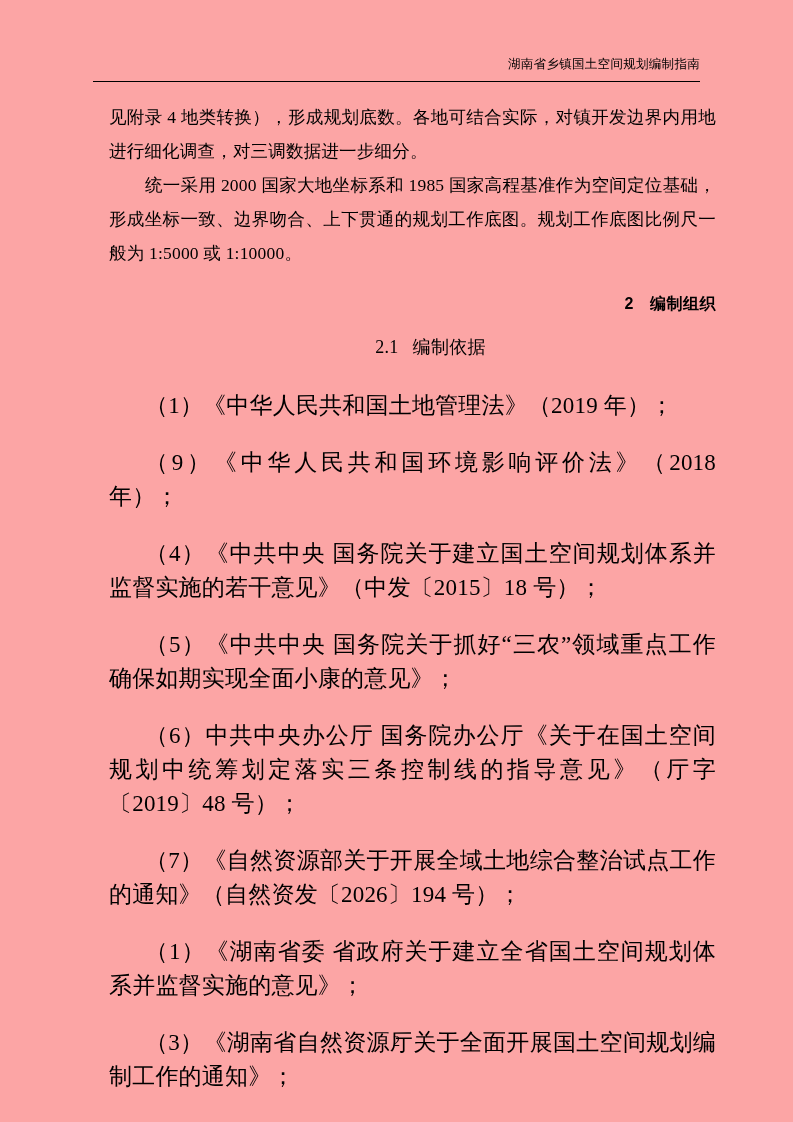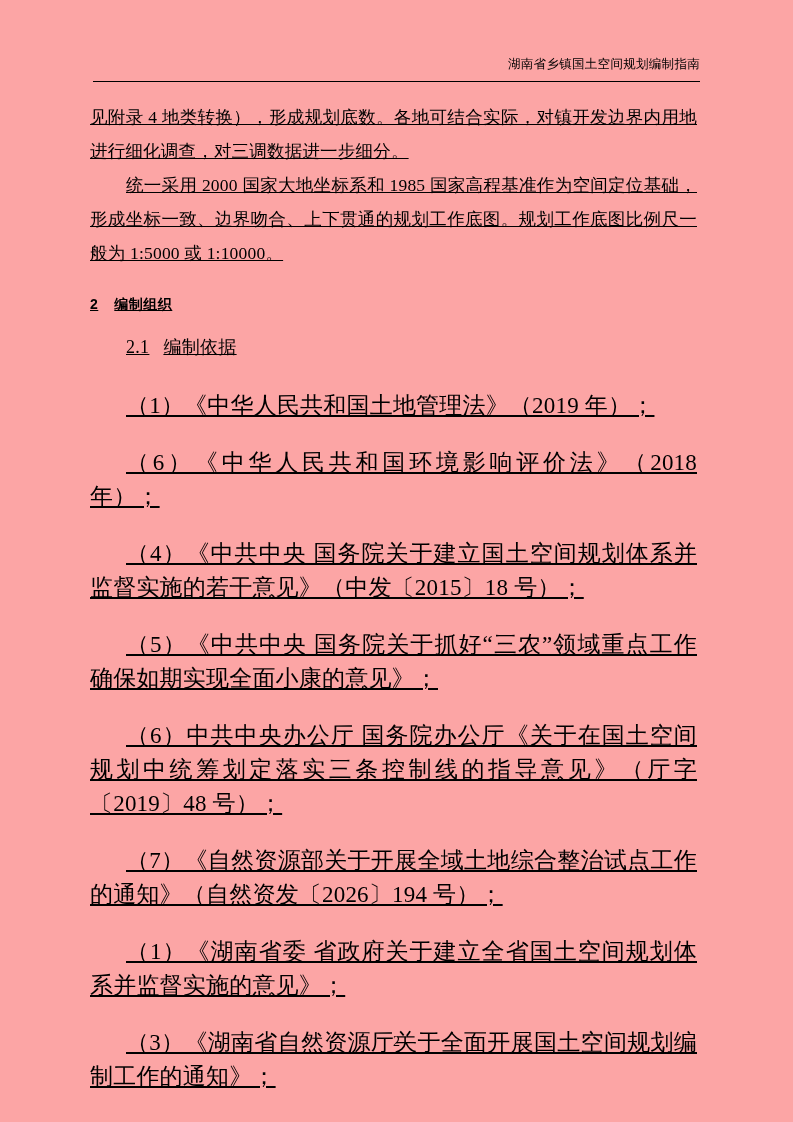--- a/index.html
+++ b/index.html
@@ -32,53 +32,54 @@
     position: absolute;
     top: 81px;
     left: 93px;
     right: 93px;
     border-bottom: 1px solid #000;
     height: 0;
   }
   .content {
     position: absolute;
     top: 100px;
-    left: 90px;
+    left: 109px;
     width: 607px;
-    text-decoration: underline;
   }
   .para {
     font-size: 17.5px;
     line-height: 34px;
     color: #000;
     text-align: justify;
     text-justify: inter-ideograph;
     margin: 0 0 0 0;
     letter-spacing: 0.2px;
   }
   .indent {
     text-indent: 36px;
   }
   .h2 {
     font-family: "Liberation Sans", "DejaVu Sans", sans-serif;
     font-weight: bold;
-    font-size: 14px;
+    font-size: 16px;
     line-height: 40px;
     margin: 14px 0 4px 0;
     letter-spacing: 0.5px;
+    text-align: right;
   }
   .h2 .num {
     margin-right: 16px;
   }
   .h3 {
     font-size: 18px;
     line-height: 38px;
     margin: 4px 0 2px 0;
     text-indent: 36px;
     letter-spacing: 0.3px;
+    text-align: center;
   }
   .h3 .num {
     margin-right: 14px;
   }
   .list-item {
     font-size: 23px;
     line-height: 34px;
     text-indent: 36px;
     text-align: justify;
     text-justify: inter-ideograph;
@@ -110,21 +111,21 @@
 
     <div class="h2">
       <span class="num">2</span><span>编制组织</span>
     </div>
 
     <div class="h3">
       <span class="num">2.1</span><span>编制依据</span>
     </div>
 
     <p class="list-item">（1）《中华人民共和国土地管理法》（2019 年）；</p>
-    <p class="list-item">（6）《中华人民共和国环境影响评价法》（2018 年）；</p>
+    <p class="list-item">（9）《中华人民共和国环境影响评价法》（2018 年）；</p>
     <p class="list-item">（4）《中共中央 国务院关于建立国土空间规划体系并监督实施的若干意见》（中发〔2015〕18 号）；</p>
     <p class="list-item">（5）《中共中央 国务院关于抓好“三农”领域重点工作确保如期实现全面小康的意见》；</p>
     <p class="list-item">（6）中共中央办公厅 国务院办公厅《关于在国土空间规划中统筹划定落实三条控制线的指导意见》（厅字〔2019〕48 号）；</p>
     <p class="list-item">（7）《自然资源部关于开展全域土地综合整治试点工作的通知》（自然资发〔2026〕194 号）；</p>
     <p class="list-item">（1）《湖南省委 省政府关于建立全省国土空间规划体系并监督实施的意见》；</p>
     <p class="list-item">（3）《湖南省自然资源厅关于全面开展国土空间规划编制工作的通知》；</p>
 
   </div>
 
   <div class="pagenum">2</div>

